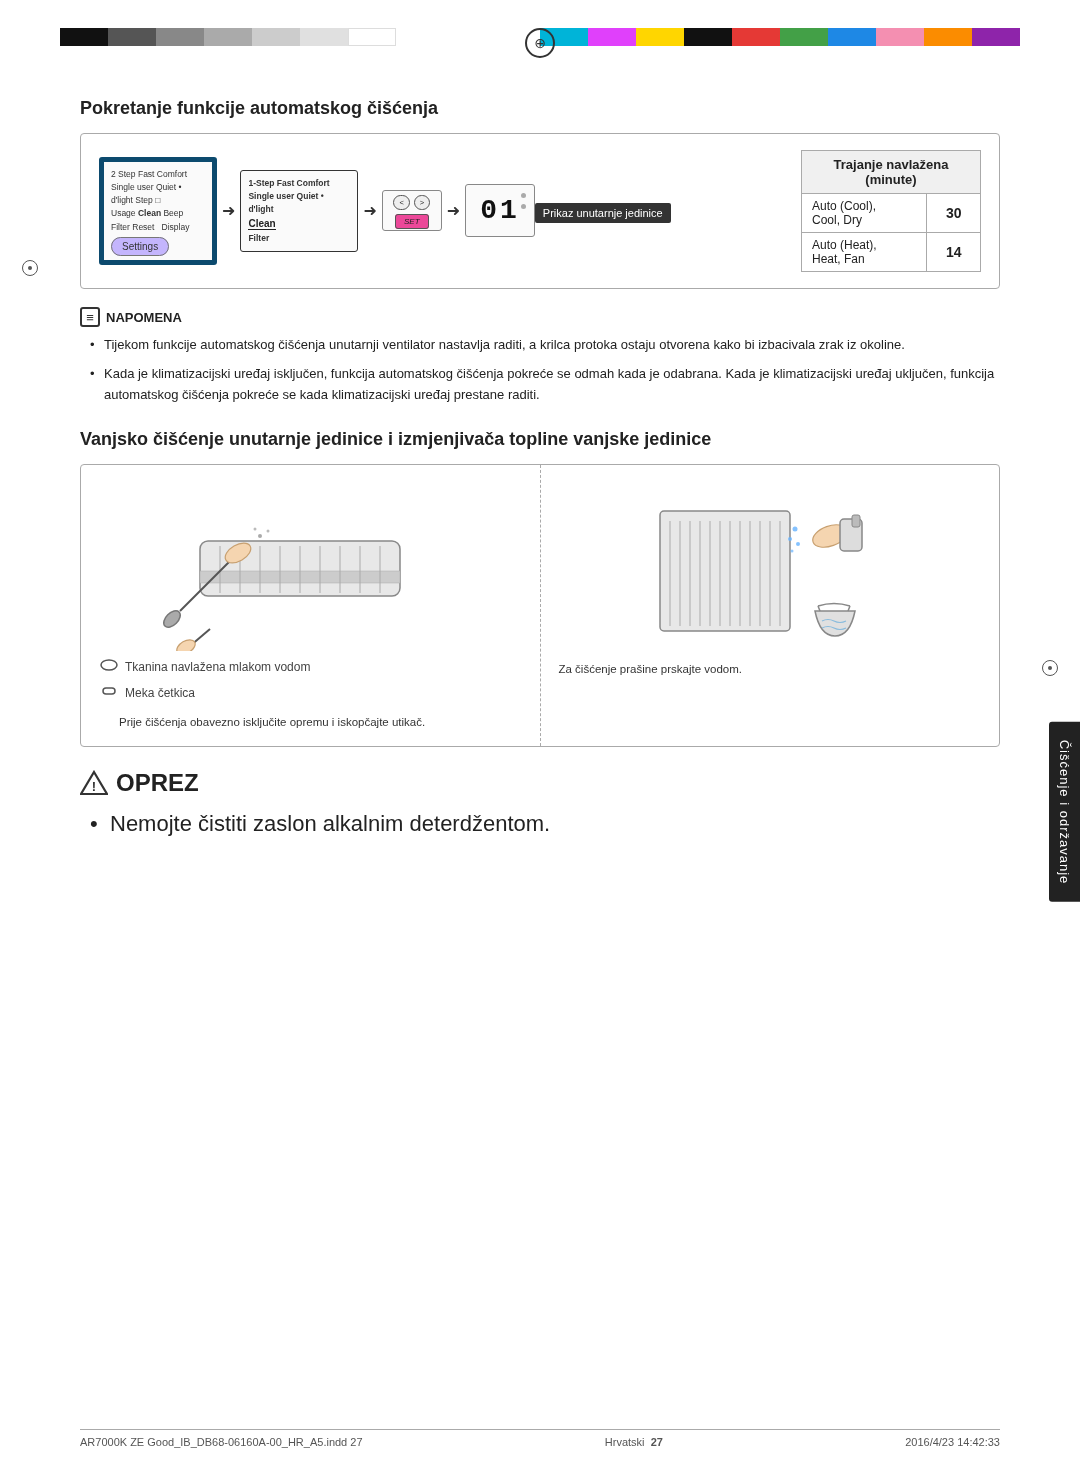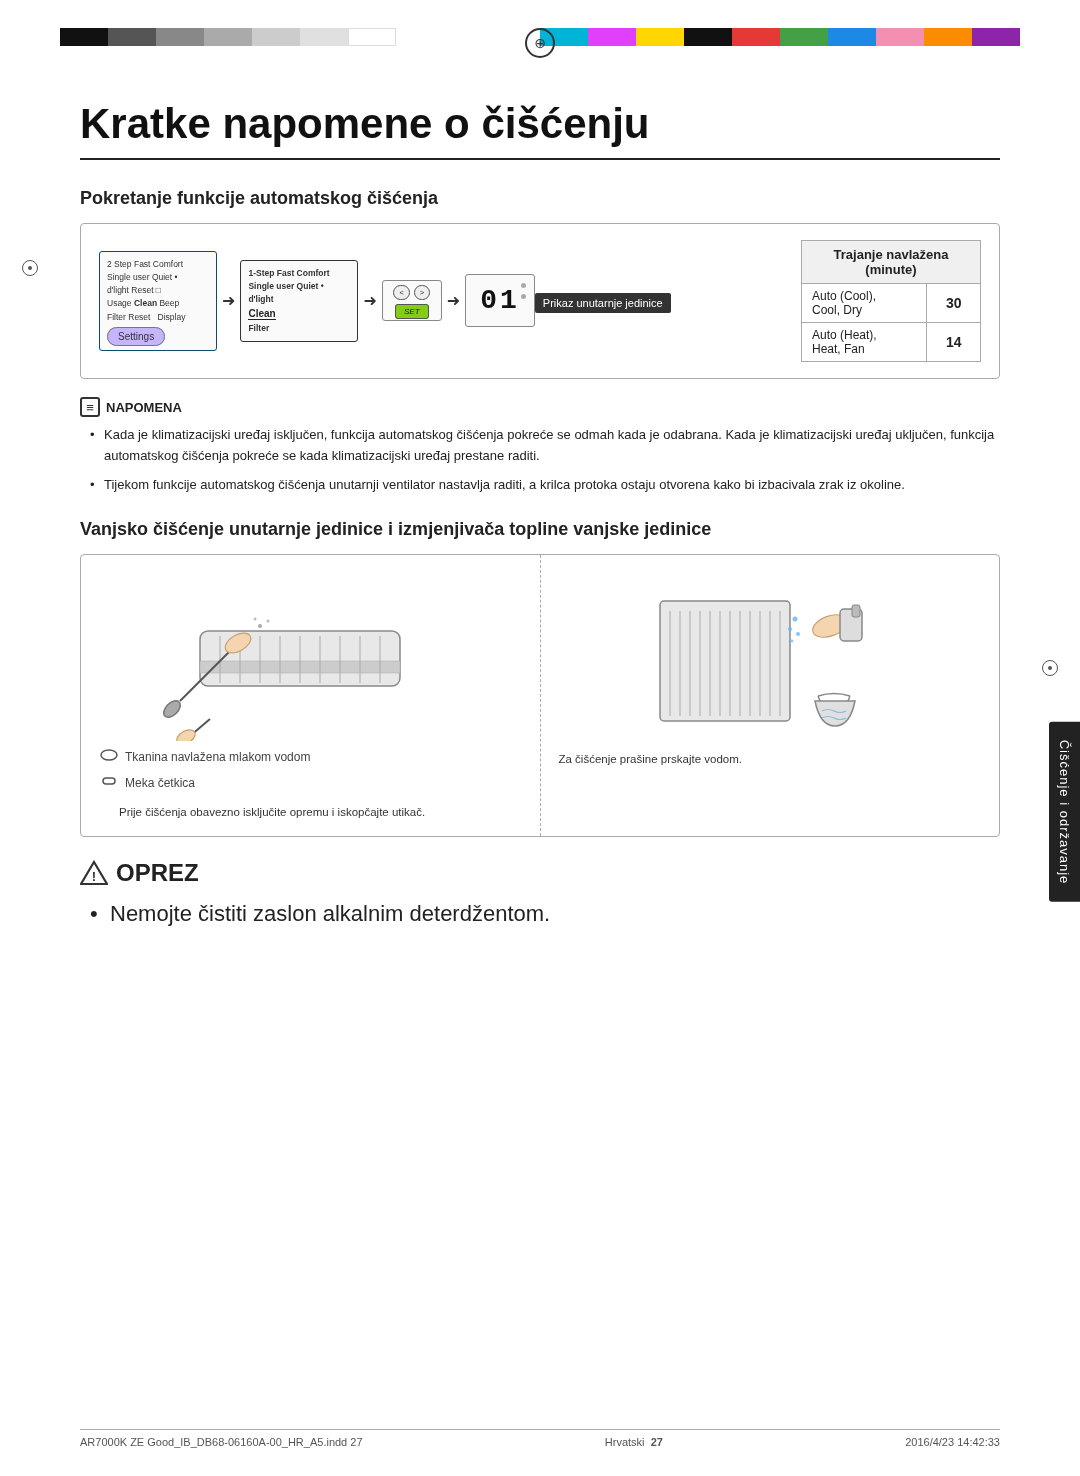--- a/index.html
+++ b/index.html
@@ -93,21 +93,21 @@
       padding: 16px 18px;
       display: flex;
       align-items: center;
       gap: 0;
       position: relative;
       background: #fff;
       margin-bottom: 18px;
     }
 
     .remote-panel {
-      border: 1px solid #0c4a6e;
+      border: 5px solid #0c4a6e;
       border-radius: 3px;
       padding: 4px 5px;
       font-size: 9px;
       color: #333;
       line-height: 1.4;
       min-width: 120px;
       background: #fafafa;
     }
     .remote-panel-highlighted {
       border: 1.5px solid #333;
@@ -142,21 +142,21 @@
       border-radius: 10px;
       padding: 2px 5px;
       font-size: 7.5px;
       background: #eee;
     }
     .btn-set {
       border: 1px solid #555;
       border-radius: 3px;
       padding: 2px 8px;
       font-size: 8px;
-      background: #84cc16;
+      background: #ec4899;
       font-style: italic;
     }
 
     .diagram-display {
       display: flex;
       flex-direction: row;
       align-items: center;
       justify-content: center;
       min-width: 160px;
       position: relative;
@@ -431,31 +431,30 @@
     <div class="cb cb-green"></div>
     <div class="cb cb-blue"></div>
     <div class="cb cb-pink"></div>
     <div class="cb cb-orange"></div>
     <div class="cb cb-purple"></div>
   </div>
 </div>
 
 <div class="main-content">
 
-  <h1 class="page-title">Kratke napomene o čišćenju</h1>
 
   <h2 class="section-heading">Pokretanje funkcije automatskog čišćenja</h2>
 
   <div class="diagram-box">
     <div class="diagram-flow">
 
       <div class="remote-panel" style="font-size:8.5px;line-height:1.55;padding:6px 7px;min-width:118px;">
         <div>2 Step Fast Comfort</div>
         <div>Single user Quiet •</div>
-        <div>d'light Reset □</div>
+        <div>d'light Step □</div>
         <div>Usage <span style="font-weight:bold">Clean</span>  Beep</div>
         <div>Filter Reset &nbsp; Display</div>
         <div style="margin-top:5px;">
           <span class="step-settings">Settings</span>
         </div>
       </div>
 
       <div class="arrow-right">➜</div>
 
       <div class="remote-panel remote-panel-highlighted" style="font-size:8.5px;line-height:1.55;padding:6px 7px;min-width:118px;">
@@ -517,24 +516,24 @@
       </table>
   </div>
 
   <div class="note-box">
     <div class="note-heading">
       <div class="note-icon">≡</div>
       <span>NAPOMENA</span>
     </div>
     <ul class="note-list">
       <li>
-        Kada je klimatizacijski uređaj isključen, funkcija automatskog čišćenja pokreće se odmah kada je odabrana. Kada je klimatizacijski uređaj uključen, funkcija automatskog čišćenja pokreće se kada klimatizacijski uređaj prestane raditi.
+        Tijekom funkcije automatskog čišćenja unutarnji ventilator nastavlja raditi, a krilca protoka ostaju otvorena kako bi izbacivala zrak iz okoline.
       </li>
       <li>
-        Tijekom funkcije automatskog čišćenja unutarnji ventilator nastavlja raditi, a krilca protoka ostaju otvorena kako bi izbacivala zrak iz okoline.
+        Kada je klimatizacijski uređaj isključen, funkcija automatskog čišćenja pokreće se odmah kada je odabrana. Kada je klimatizacijski uređaj uključen, funkcija automatskog čišćenja pokreće se kada klimatizacijski uređaj prestane raditi.
       </li>
     </ul>
   </div>
 
   <h2 class="section-heading-bold">Vanjsko čišćenje unutarnje jedinice i izmjenjivača topline vanjske jedinice</h2>
 
   <div class="cleaning-diagrams">
 
     <div class="cleaning-left">
       <div class="illustration-area">

